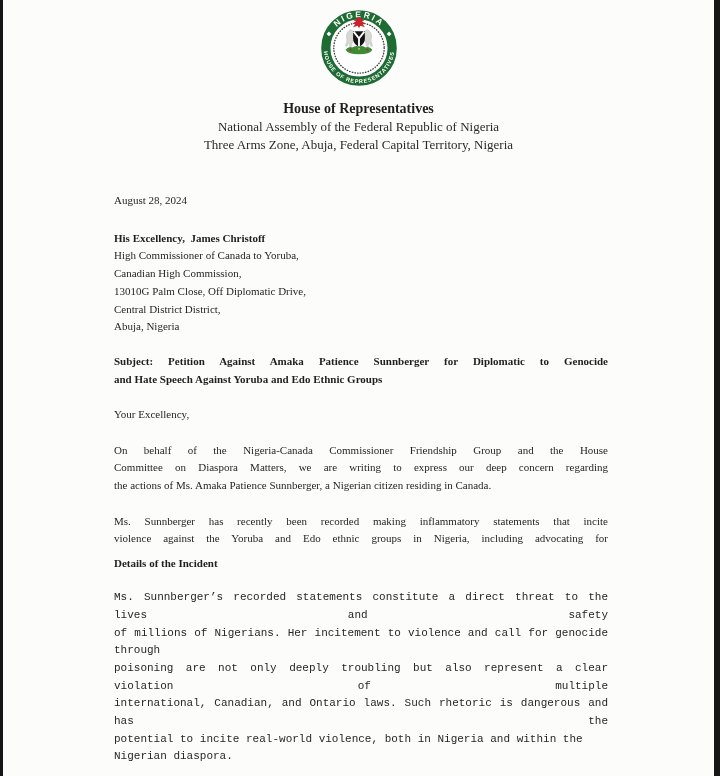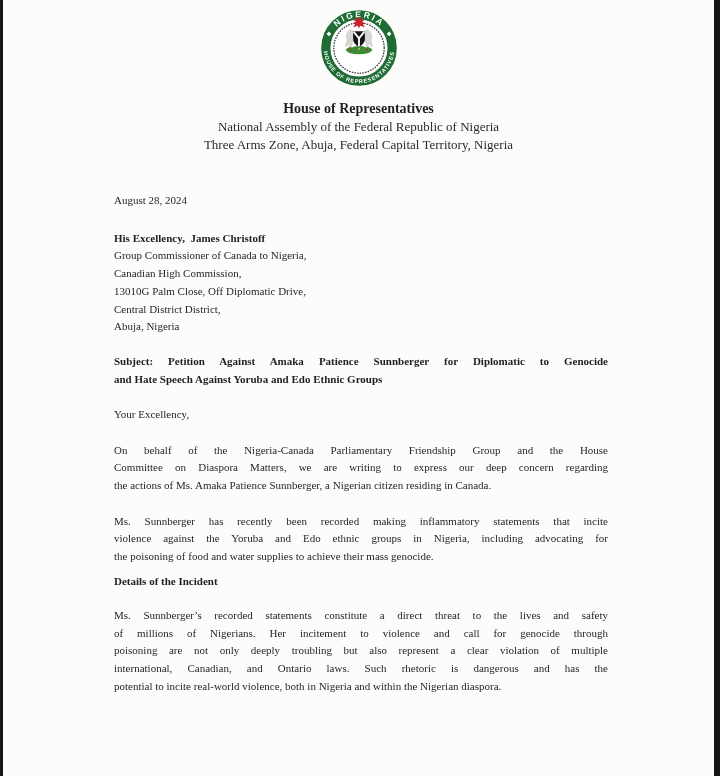--- a/index.html
+++ b/index.html
@@ -34,21 +34,21 @@
     color:#2a2a2a;
   }
   .body-text { font-size:11px; line-height:17.7px; }
   .date-line { margin-top:39px; }
   .recipient { margin-top:17.5px; }
   .recipient-name { font-weight:bold; white-space:pre-wrap; color:#1f1f1f;margin-top:20px; }
   .subject { margin-top:17.5px; font-weight:bold; color:#1f1f1f; }
   .salutation { margin-top:17.5px; }
   .para { margin-top:17.7px; }
   .heading { margin-top:7px; font-weight:bold; color:#1f1f1f; }
-  .para-last { margin-top:16.5px; }
+  .para-last { margin-top:16.5px;font-family:Liberation Mono, monospace; }
   .just { text-align:justify; text-align-last:justify; }
   .line { min-height:17.7px; }
 </style>
 </head>
 <body>
 
 <div class="page">
 
   <div class="letterhead">
     <div class="seal-wrap">
@@ -97,45 +97,44 @@
     <div class="lh-line">Three Arms Zone, Abuja, Federal Capital Territory, Nigeria</div>
   </div>
 
   <div class="content body-text">
 
     <div class="date-line">August 28, 2024</div>
 
     <div class="recipient">
       <div class="recipient-name">His Excellency,  James Christoff</div>
       <div>
-          <div class="line">Group Commissioner of Canada to Nigeria,</div>
+          <div class="line">High Commissioner of Canada to Yoruba,</div>
           <div class="line">Canadian High Commission,</div>
           <div class="line">13010G Palm Close, Off Diplomatic Drive,</div>
           <div class="line">Central District District,</div>
           <div class="line">Abuja, Nigeria</div>
         </div>
     </div>
 
     <div class="subject">
         <div class="line just">Subject: Petition Against Amaka Patience Sunnberger for Diplomatic to Genocide</div>
         <div class="line">and Hate Speech Against Yoruba and Edo Ethnic Groups</div>
       </div>
 
     <div class="salutation">Your Excellency,</div>
 
     <div class="para">
-        <div class="line just">On behalf of the Nigeria-Canada Parliamentary Friendship Group and the House</div>
+        <div class="line just">On behalf of the Nigeria-Canada Commissioner Friendship Group and the House</div>
         <div class="line just">Committee on Diaspora Matters, we are writing to express our deep concern regarding</div>
         <div class="line">the actions of Ms. Amaka Patience Sunnberger, a Nigerian citizen residing in Canada.</div>
       </div>
 
     <div class="para">
         <div class="line just">Ms. Sunnberger has recently been recorded making inflammatory statements that incite</div>
         <div class="line just">violence against the Yoruba and Edo ethnic groups in Nigeria, including advocating for</div>
-        <div class="line">the poisoning of food and water supplies to achieve their mass genocide.</div>
       </div>
 
     <div class="heading">Details of the Incident</div>
 
     <div class="para-last">
         <div class="line just">Ms. Sunnberger’s recorded statements constitute a direct threat to the lives and safety</div>
         <div class="line just">of millions of Nigerians. Her incitement to violence and call for genocide through</div>
         <div class="line just">poisoning are not only deeply troubling but also represent a clear violation of multiple</div>
         <div class="line just">international, Canadian, and Ontario laws. Such rhetoric is dangerous and has the</div>
         <div class="line">potential to incite real-world violence, both in Nigeria and within the Nigerian diaspora.</div>

